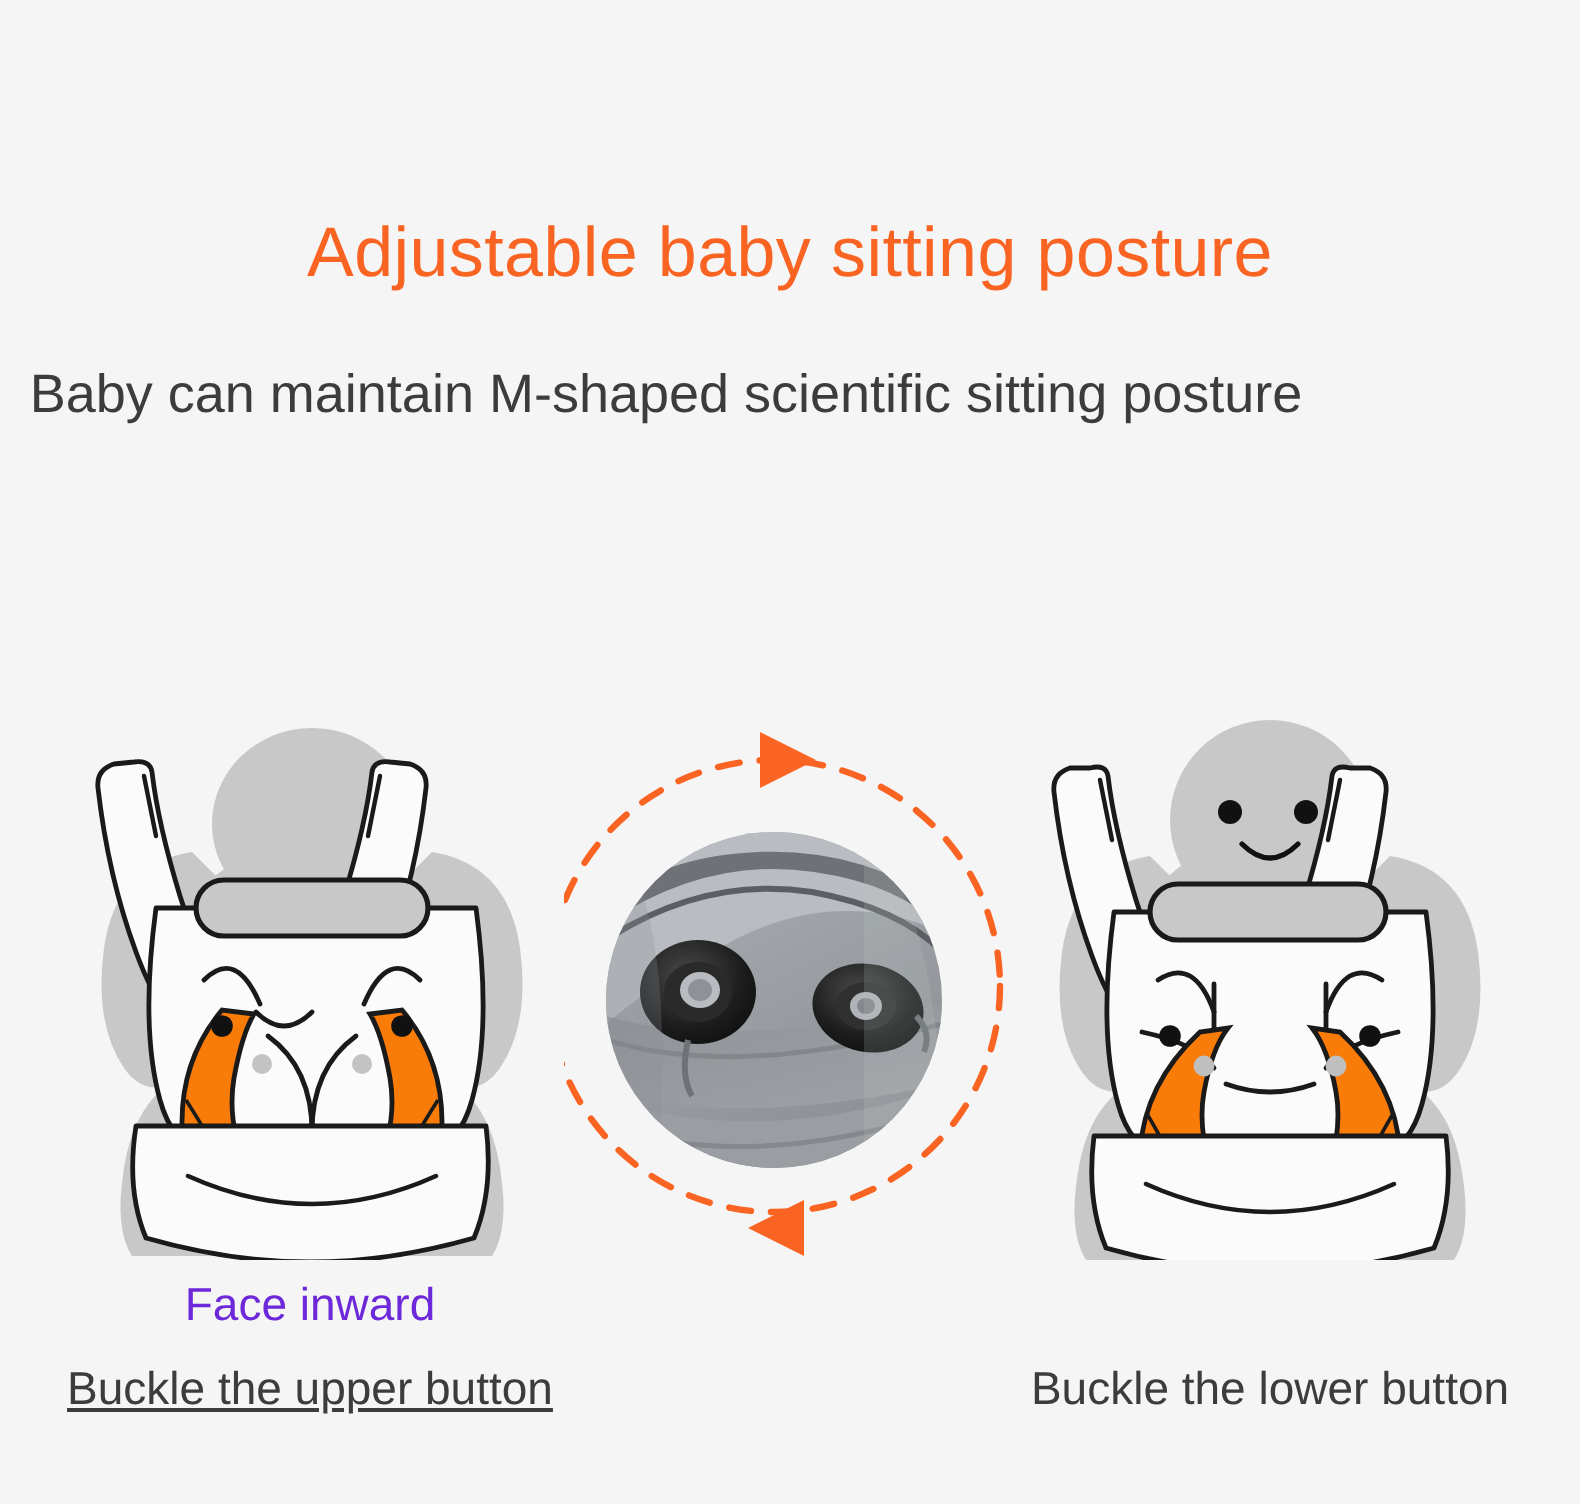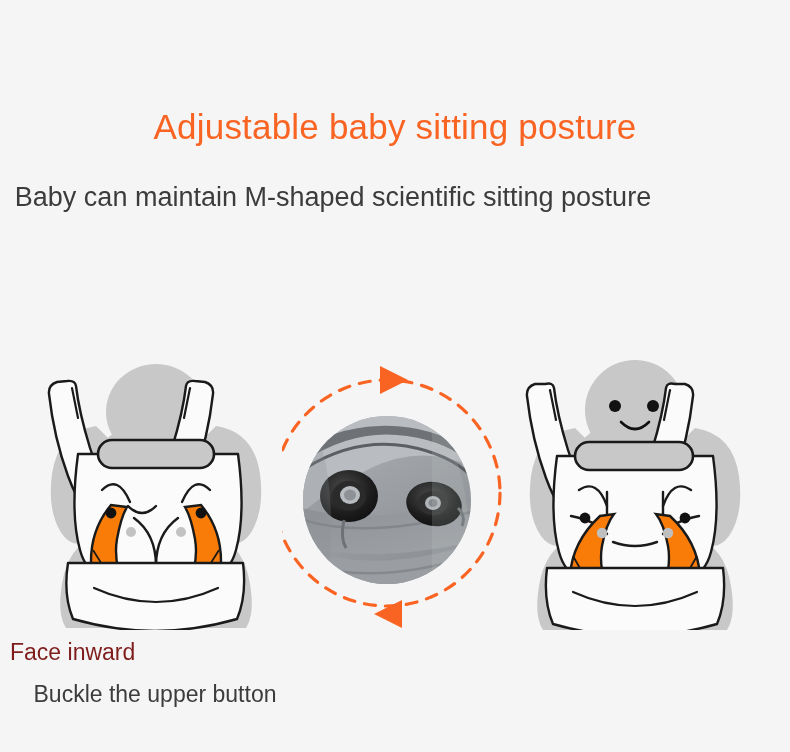--- a/index.html
+++ b/index.html
@@ -66,34 +66,34 @@
     width: 225px;
     height: 270px;
   }
   .center-wrap svg { display:block; width: 225px; height: 270px; }
 
   
   .cap-accent {
     position: absolute;
     font-size: 23px;
     line-height: 28px;
-    color: #7f1d1d;
-    text-align: left;
+    color: #6d28d9;
+    text-align: center;
     white-space: nowrap;
   }
   .cap-plain {
     position: absolute;
     font-size: 23px;
     line-height: 28px;
     color: #3c3c3c;
     text-align: center;
     white-space: nowrap;
   }
   .cap-left-accent  { left: 10px;  top: 638px; width: 290px; }
-  .cap-left-plain   { left: 5px;   top: 680px; width: 300px; }
+  .cap-left-plain   { left: 5px;   top: 680px; width: 300px; text-decoration: underline; }
   .cap-right-accent { left: 495px; top: 638px; width: 290px; }
   .cap-right-plain  { left: 485px; top: 680px; width: 300px; }
 </style>
 </head>
 <body>
 
 <div class="page">
 
   <div class="title">Adjustable baby sitting posture</div>
 
@@ -294,14 +294,15 @@
       <g>
         <path d="M52 218 l176 0 q4 32 -6 56 q-42 12 -82 12 q-40 0 -82 -12 q-10 -24 -6 -56 z" fill="#fbfbfb" stroke="#1a1a1a" stroke-width="2.4" stroke-linejoin="round"></path>
         <path d="M78 242 q62 28 124 0" fill="none" stroke="#1a1a1a" stroke-width="2.2" stroke-linecap="round"></path>
       </g>
     </svg>
   </div>
 
   <div class="cap-accent cap-left-accent">Face inward</div>
   <div class="cap-plain cap-left-plain">Buckle the upper button</div>
 
+  <div class="cap-plain cap-right-plain">Buckle the lower button</div>
 
 </div>
 
 </body></html>

